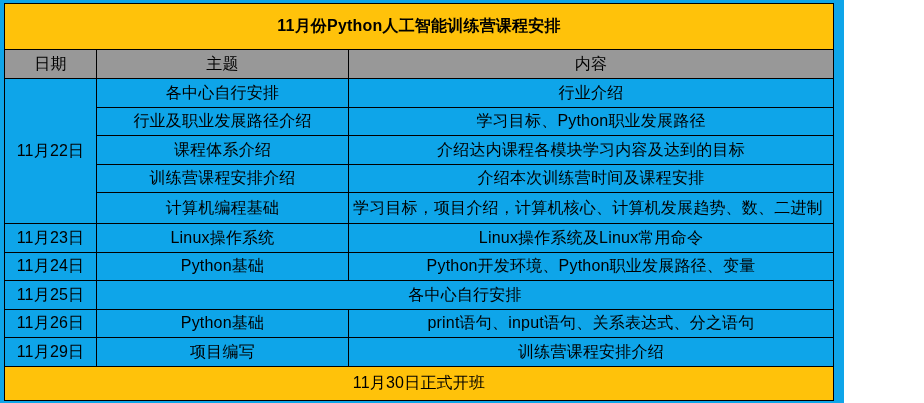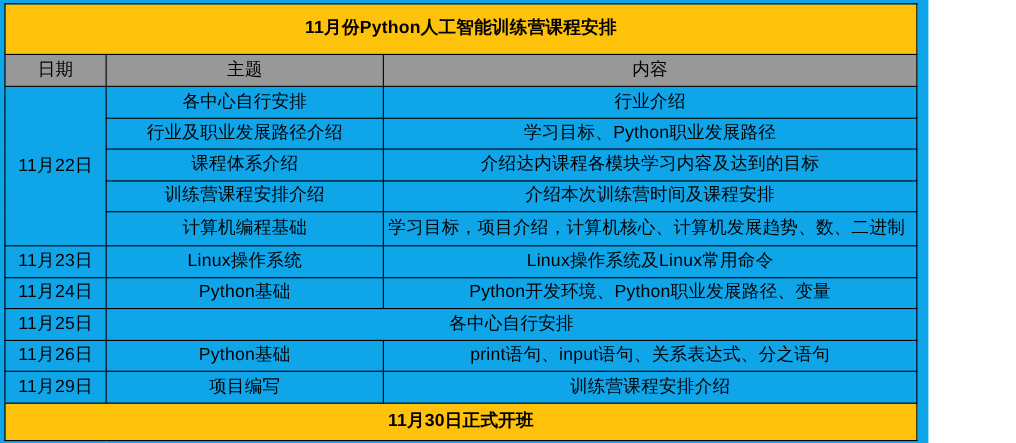--- a/index.html
+++ b/index.html
@@ -72,21 +72,21 @@
   }
   .content-cell.align-left {
     text-align: left;
     padding-left: 4px;
     line-height: 1.28;
   }
 
   
   .footer-cell {
     background: #FFC20A;
-    font-weight: bold;
+    font-weight: normal;
     font-size: 16px;
     height: 31px;
     letter-spacing: 0.3px;
   }
 
   
   col.c-date    { width: 92px; }
   col.c-topic   { width: 252px; }
   col.c-content { width: auto; }
 </style>

